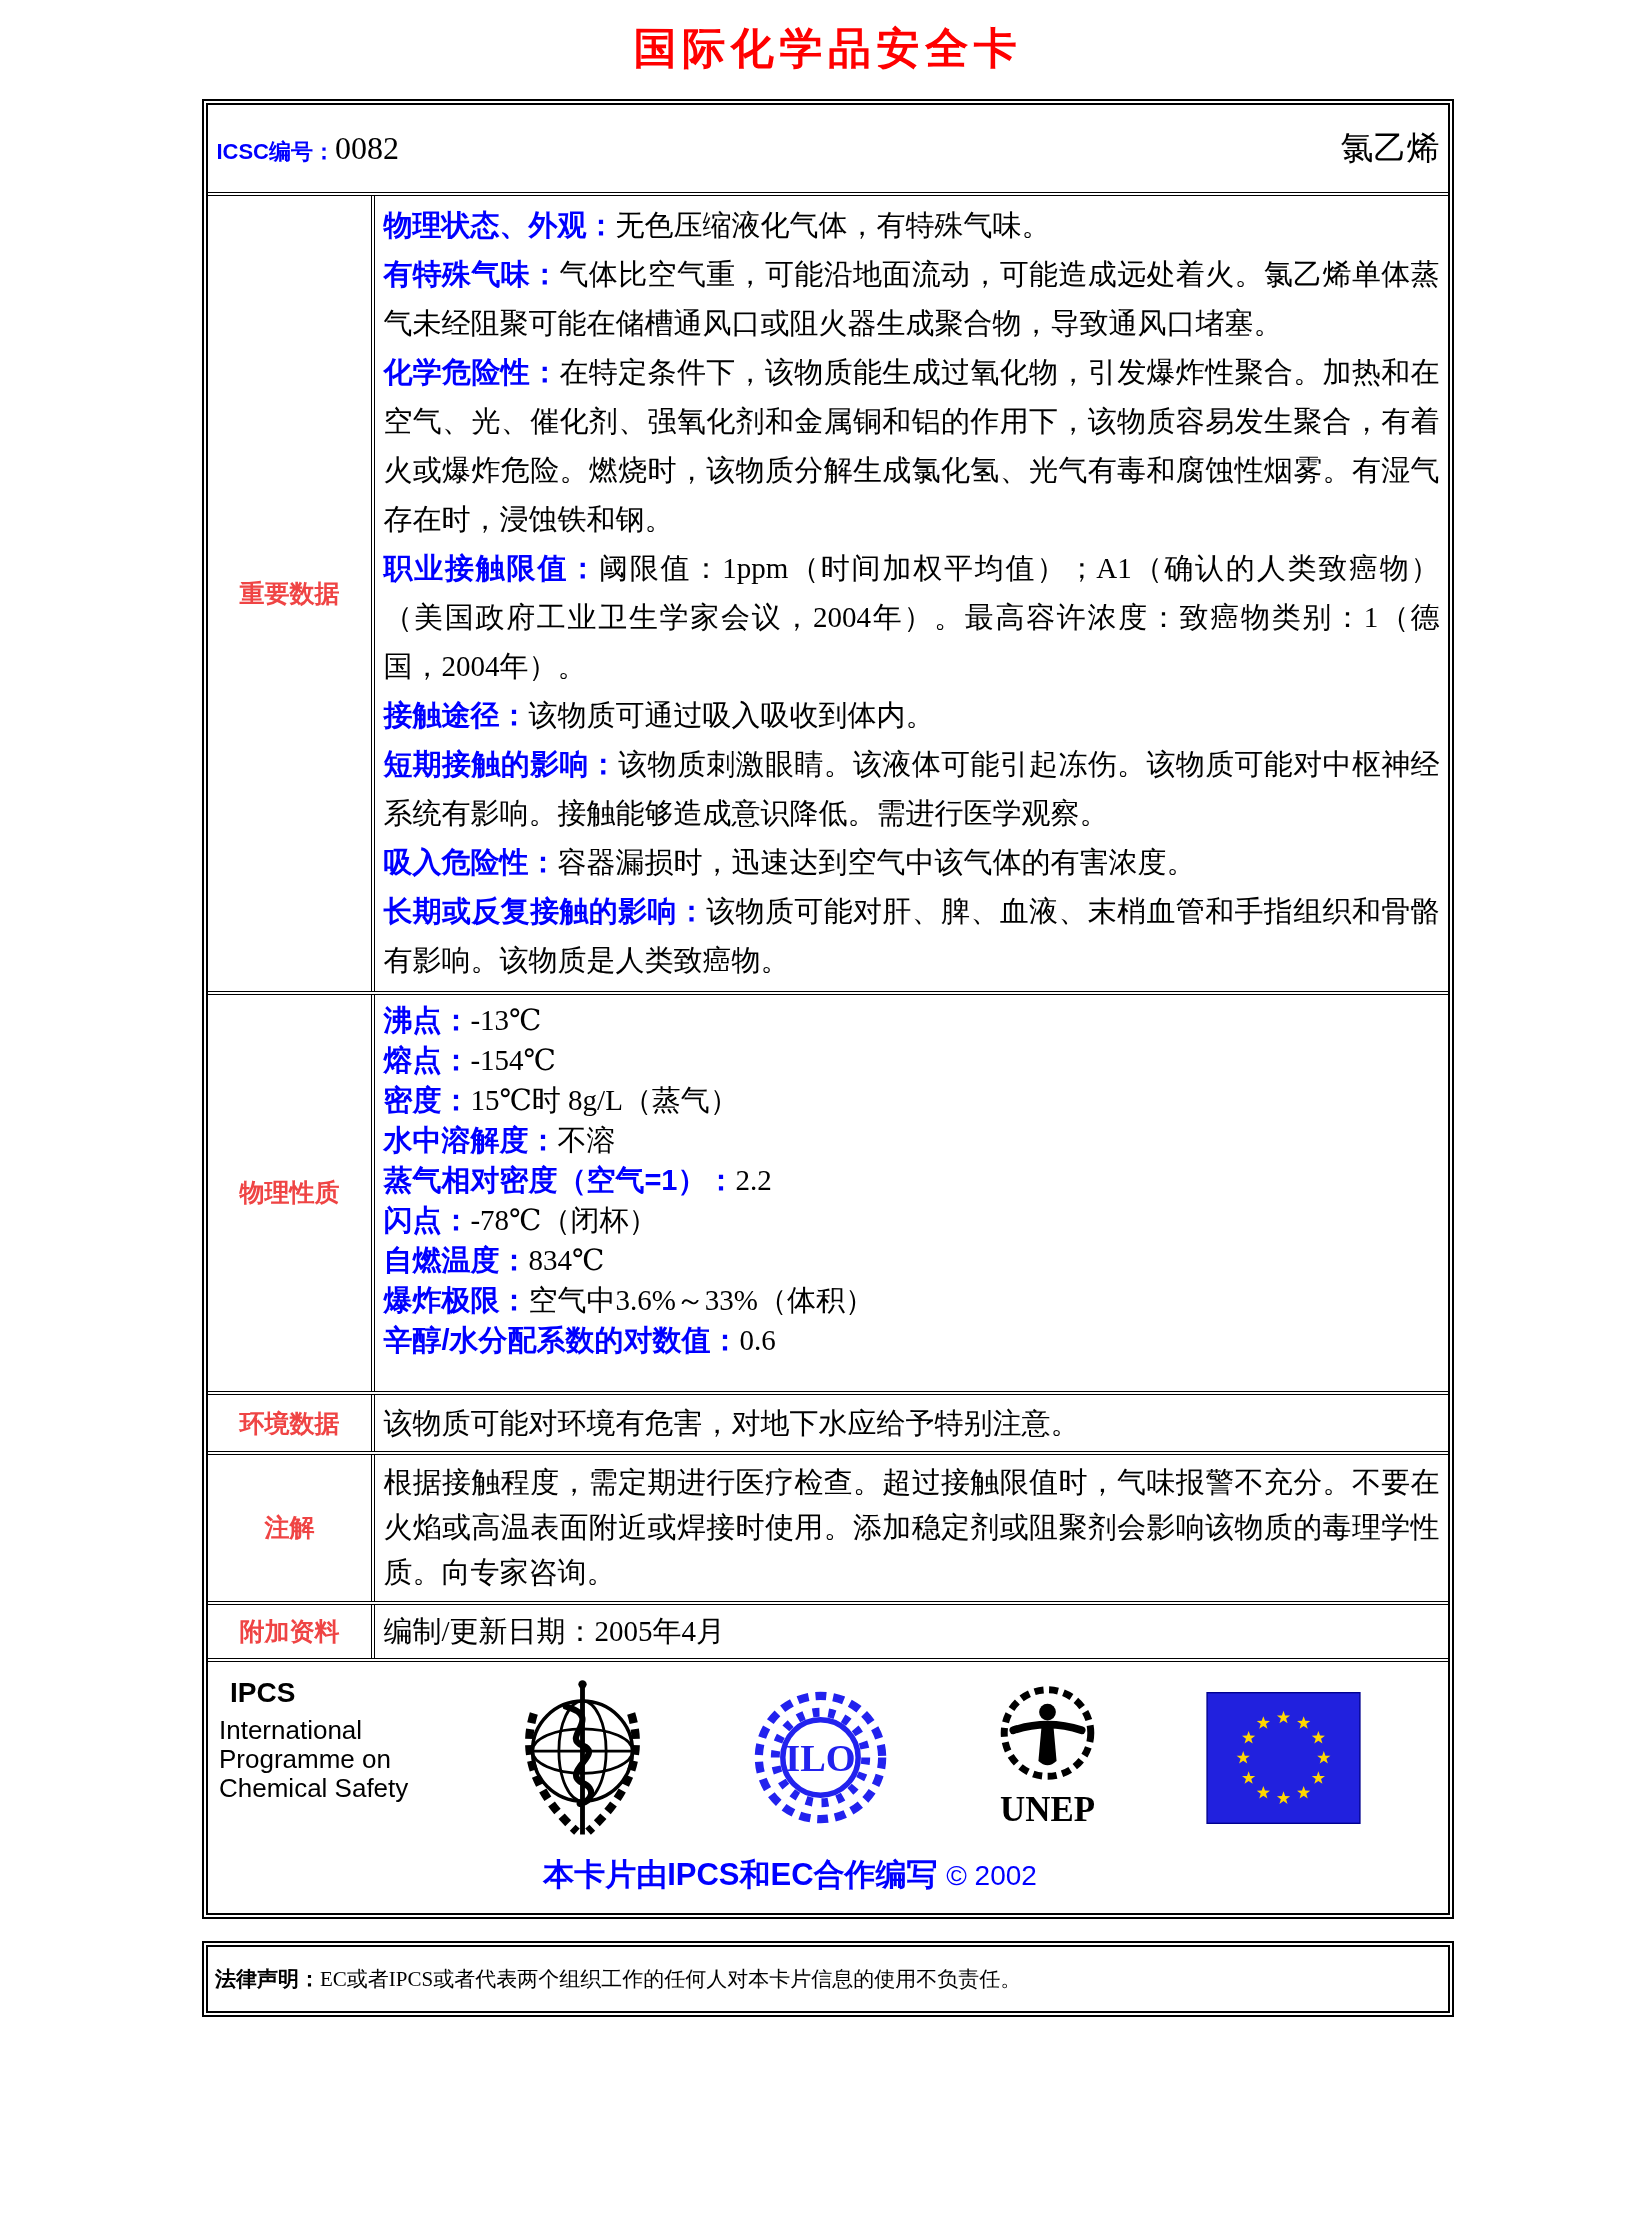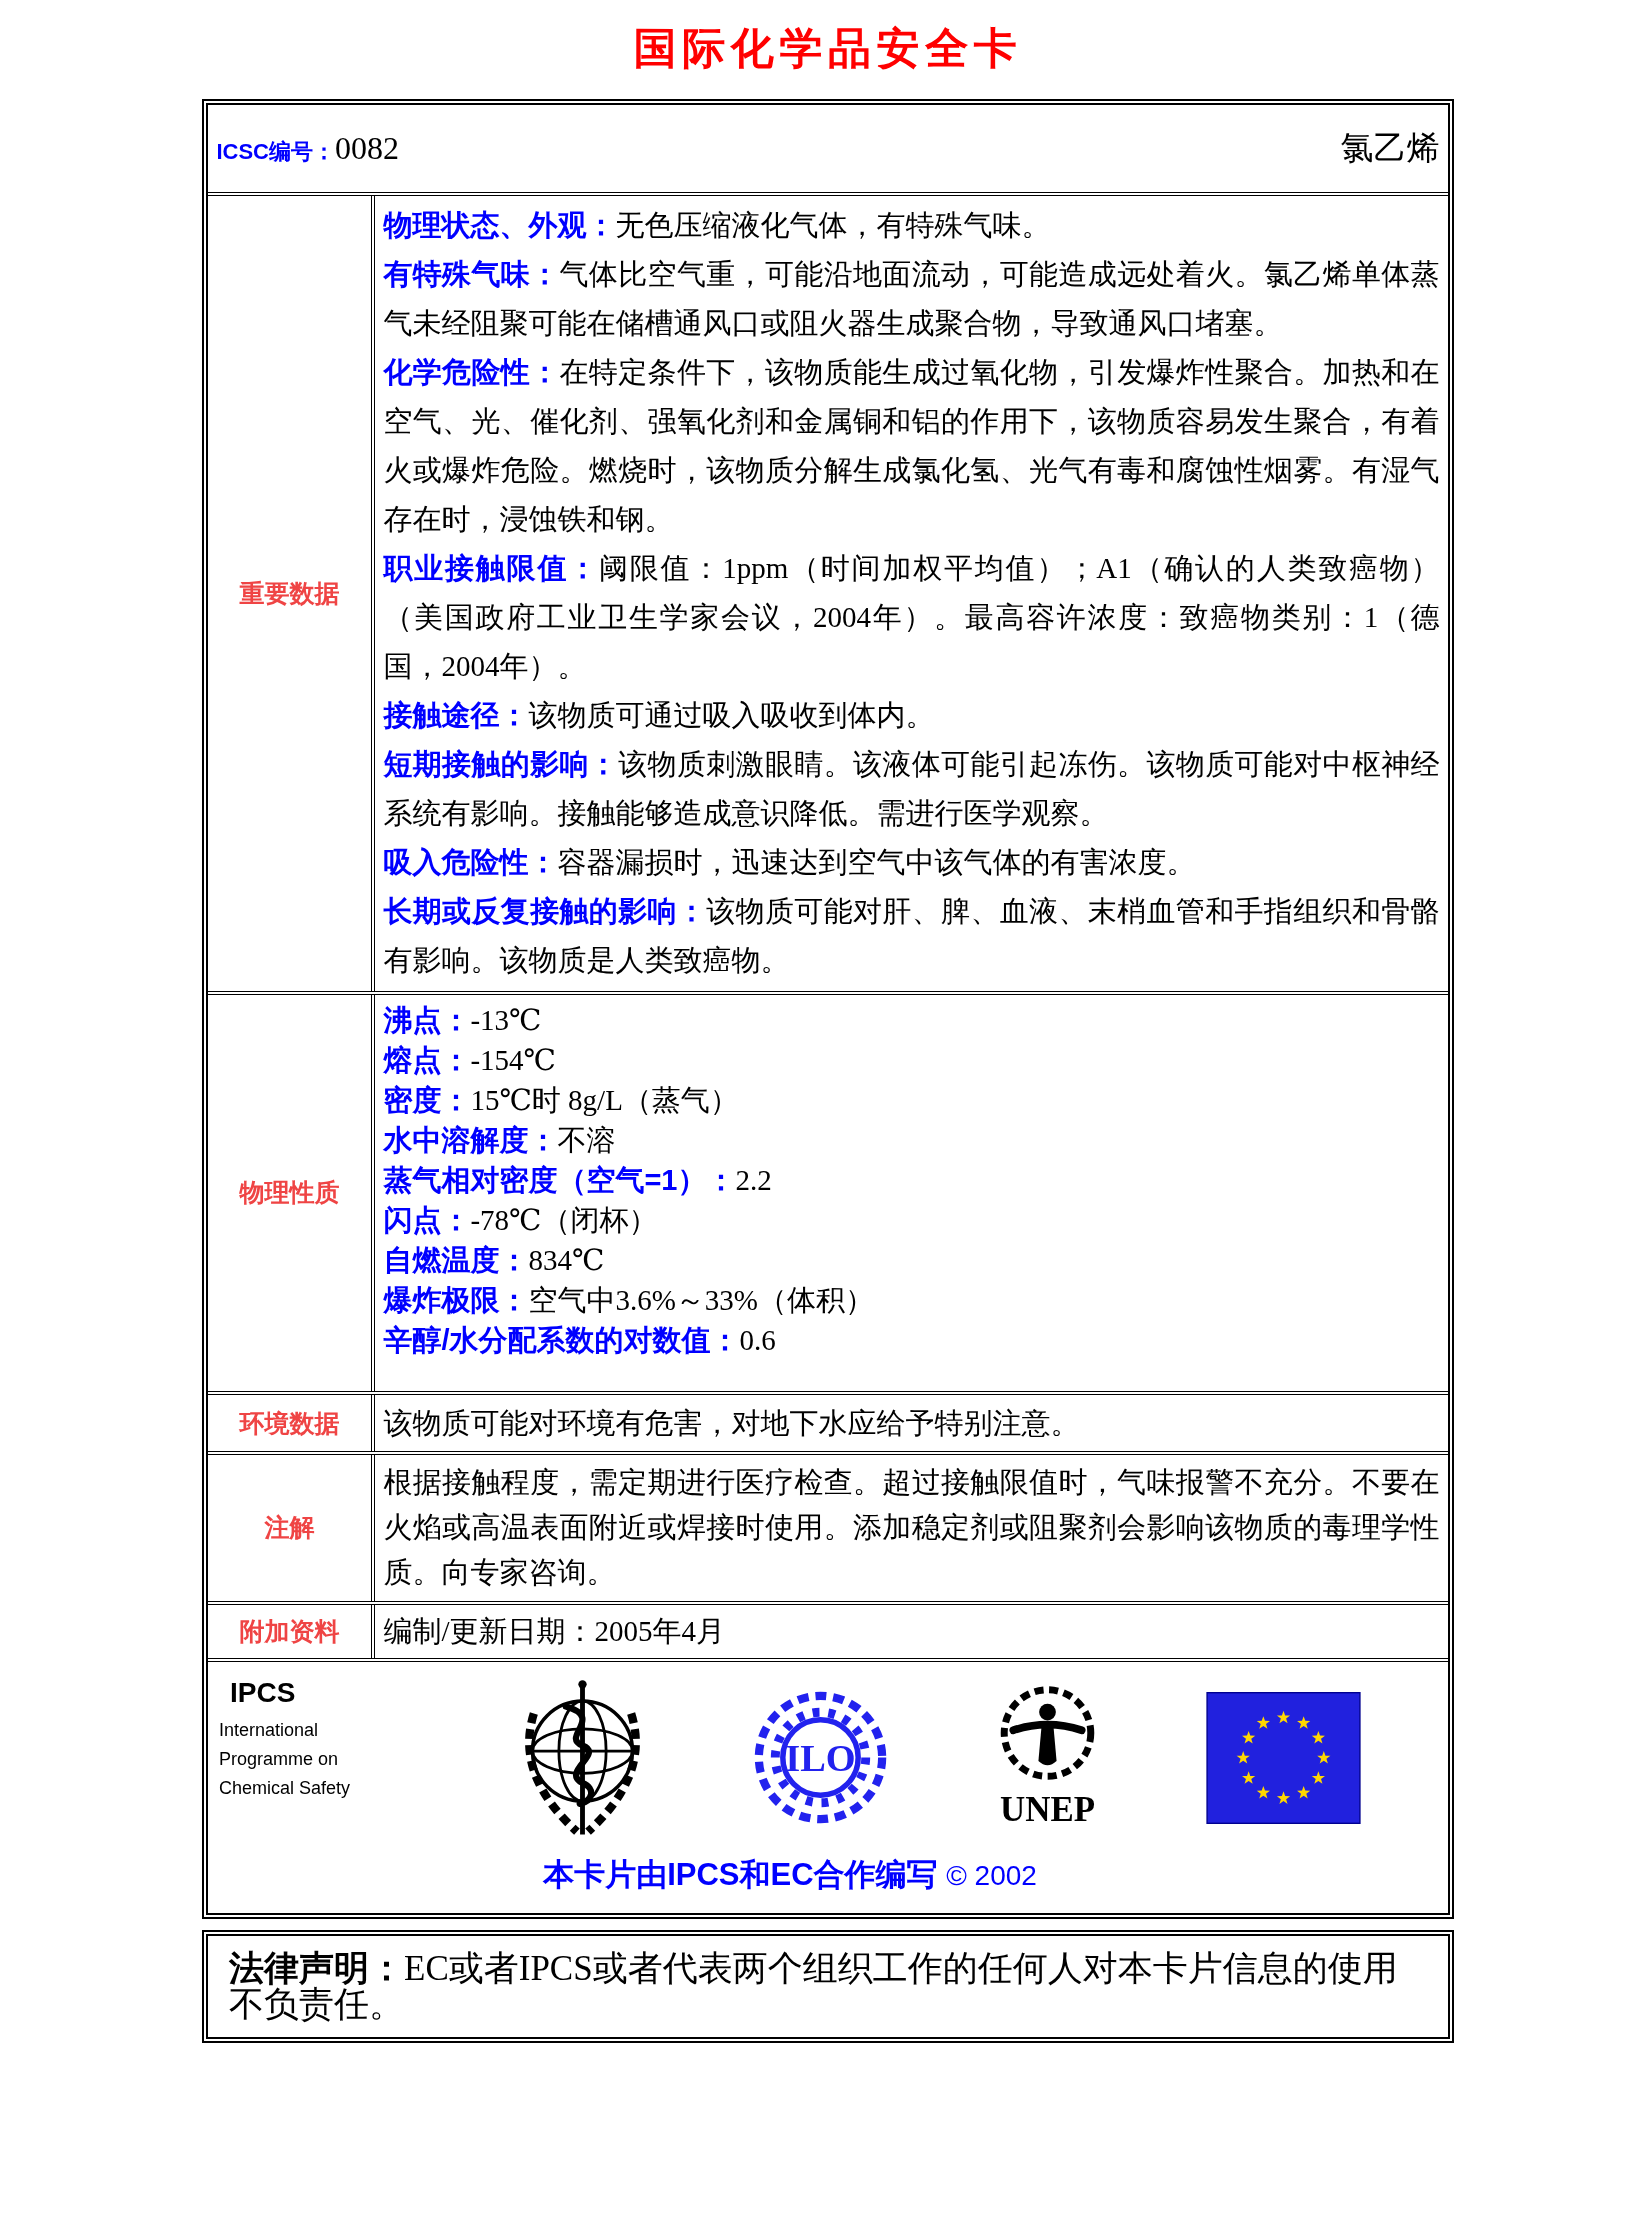--- a/index.html
+++ b/index.html
@@ -62,34 +62,34 @@
   .props-cell { padding-bottom: 31px; }
   .env-cell { padding: 9.8px 8.4px; line-height: 36px; }
   .notes-cell { line-height: 45px; padding: 5.6px 8.4px; text-align: justify; }
   .addl-cell { padding: 9.8px 8.4px; line-height: 33px; }
 
   
   .footer-cell { padding: 15.3px 87px 8.4px 11px; }
   .logos { display: flex; align-items: center; justify-content: space-between; }
   .ipcs-block { align-self: flex-start; font-family: "Liberation Sans", "DejaVu Sans", sans-serif; width: 195px; }
   .ipcs-block .ipcs-line0 { font-weight: bold; font-size: 28px; margin-bottom: 7px; margin-left: 11px; }
-  .ipcs-block .ipcs-line { font-size: 18px; line-height: 29px; }
+  .ipcs-block .ipcs-line { font-size: 26px; line-height: 29px; }
   .unep-block { text-align: center; }
   .caption {
     margin: 15.3px 0 8.4px;
     text-align: center;
     color: #0000FF;
     font-family: "Liberation Sans", "DejaVu Sans", sans-serif;
     font-weight: bold;
     font-size: 31px;
   }
   .caption .copyright { font-weight: normal; font-size: 28px; }
 
   
-  .legal-card { border: 6.3px double #000000; margin-top: 11px; padding: 14px 21px; font-size: 35px; line-height: 36px; }
+  .legal-card { border: 6.3px double #000000; margin-top: 22px; padding: 14px 7px; font-size: 21px; line-height: 36px; }
   .legal-label { font-family: "Liberation Sans", "DejaVu Sans", sans-serif; font-weight: bold; color: #000000; }
 </style>
 </head>
 <body>
 
 <div class="page">
   <div class="sheet">
 
     <h1 class="doc-title">国际化学品安全卡</h1>
 

